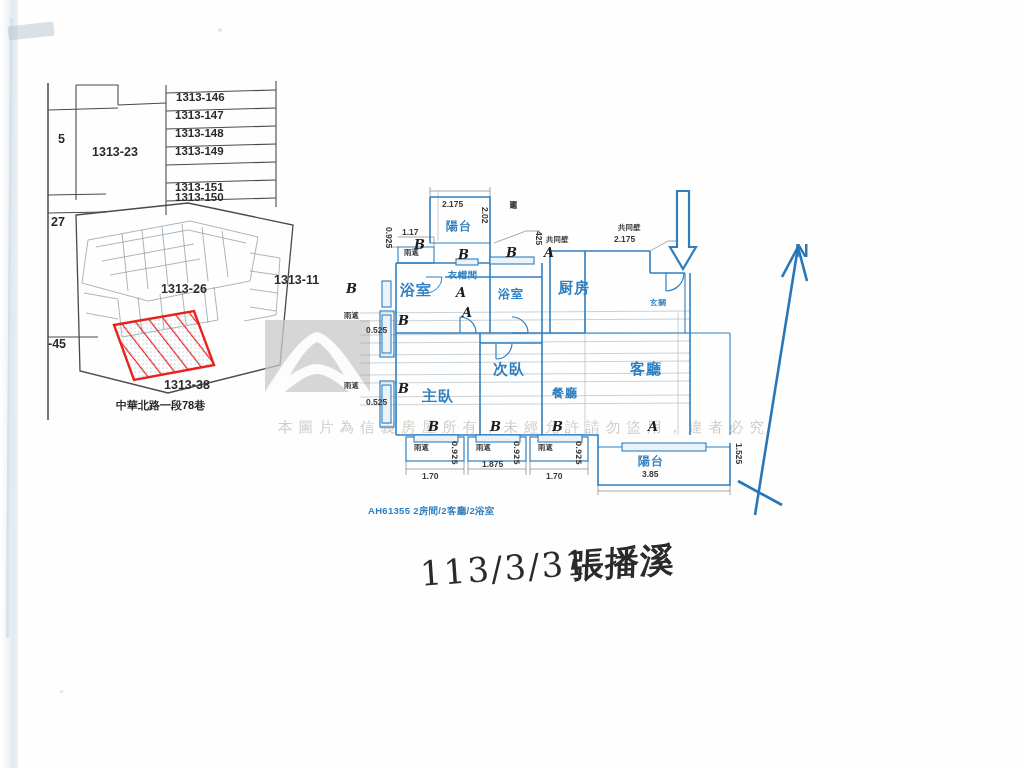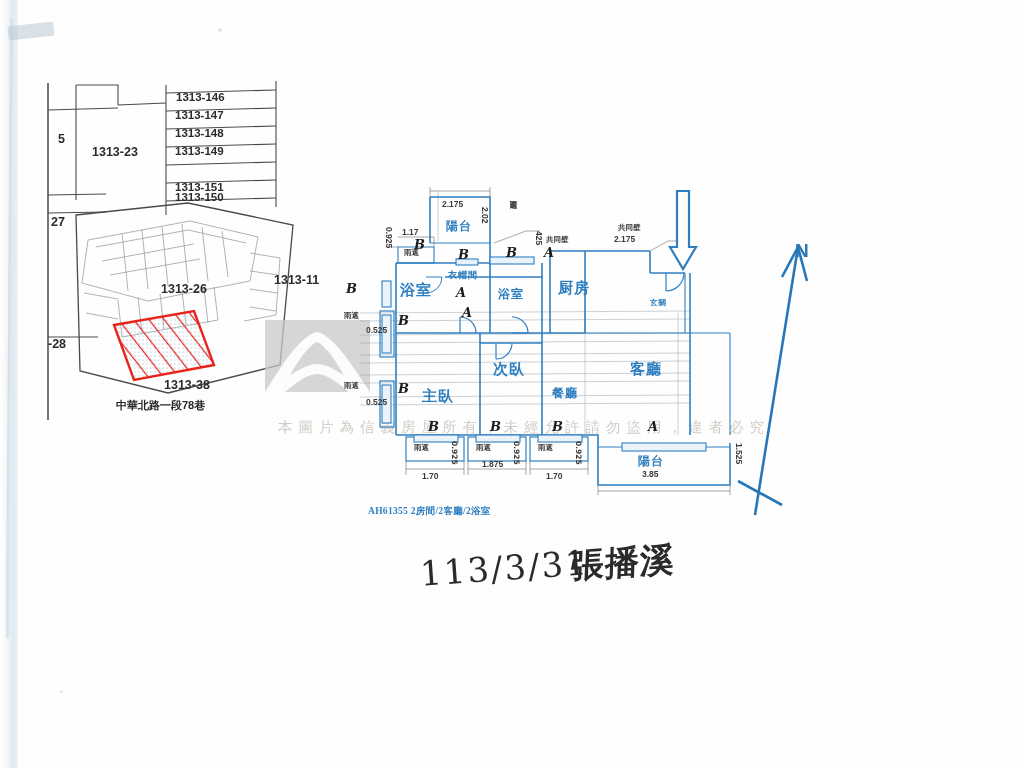--- a/index.html
+++ b/index.html
@@ -68,21 +68,21 @@
   
   .pencil{
     position:absolute;color:#1c1c1c;font-style:italic;font-weight:bold;
     font-family:"DejaVu Serif","Liberation Serif",serif;font-size:13px;
   }
 
   
   #caption{
     position:absolute;left:368px;top:505px;color:#2e7fc1;
     font-size:9.5px;font-weight:bold;letter-spacing:.3px;
-    font-family:Liberation Serif, serif;white-space:nowrap;text-align:center;
+    font-family:Liberation Sans, sans-serif;white-space:nowrap;text-align:center;
   }
   #hand-date{
     position:absolute;left:420px;top:548px;color:#2a2a2a;
     font-size:34px;font-family:"DejaVu Serif",serif;
     transform:rotate(-4deg);letter-spacing:2px;
   }
   #hand-sign{
     position:absolute;left:570px;top:540px;color:#2a2a2a;
     font-size:34px;font-family:"DejaVu Sans",sans-serif;font-weight:bold;
     transform:rotate(-4deg) skewX(-6deg);letter-spacing:1px;
@@ -183,21 +183,21 @@
       </defs>
       <g>
         <path d="M96 250 L176 236 L196 290 L116 305 Z" fill="url(#dothatch)"></path>
         <path d="M96 250 L176 236 L196 290 L116 305 Z" fill="url(#redhatch)"></path>
         <path d="M96 250 L176 236 L196 290 L116 305 Z" fill="none" stroke="#e8231b" stroke-width="2.4"></path>
       </g>
     </svg>
 
     <div class="cad-label cad-mid" style="left:40px;top:57px;">5</div>
     <div class="cad-label cad-mid" style="left:33px;top:140px;">27</div>
-    <div class="cad-label cad-mid" style="left:30px;top:262px;">-28</div>
+    <div class="cad-label cad-mid" style="left:30px;top:262px;">-45</div>
     <div class="cad-label cad-mid" style="left:74px;top:70px;">1313-23</div>
     <div class="cad-label cad-small" style="left:158px;top:16px;">1313-146</div>
     <div class="cad-label cad-small" style="left:157px;top:34px;">1313-147</div>
     <div class="cad-label cad-small" style="left:157px;top:52px;">1313-148</div>
     <div class="cad-label cad-small" style="left:157px;top:70px;">1313-149</div>
     <div class="cad-label cad-small" style="left:157px;top:88px;margin-top:28px;">1313-150</div>
     <div class="cad-label cad-small" style="left:157px;top:106px;">1313-151</div>
     <div class="cad-label cad-mid" style="left:256px;top:198px;">1313-11</div>
     <div class="cad-label cad-mid" style="left:143px;top:207px;">1313-26</div>
     <div class="cad-label cad-mid" style="left:146px;top:303px;">1313-38</div>

